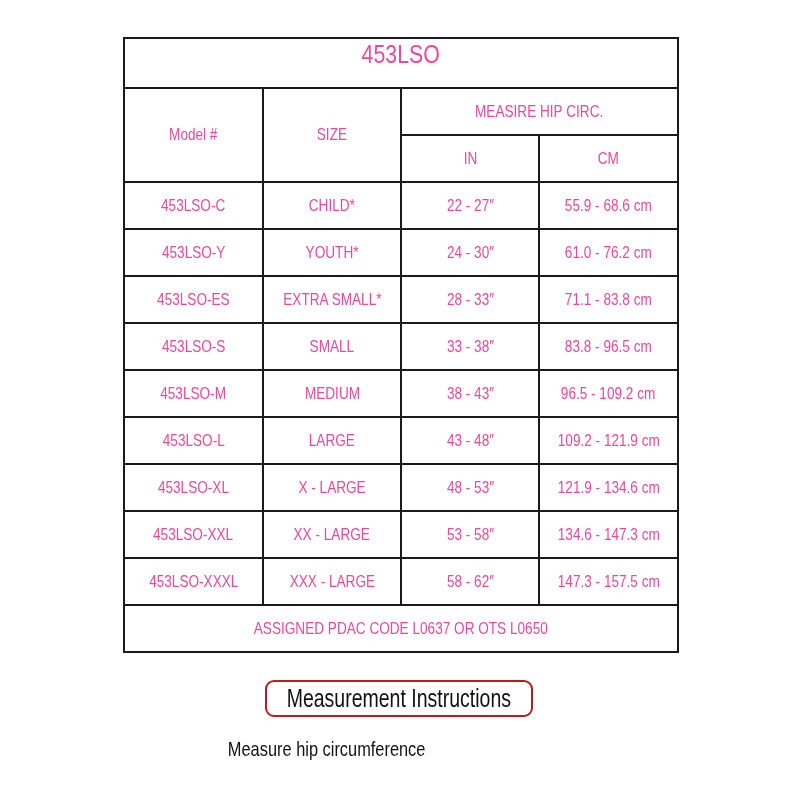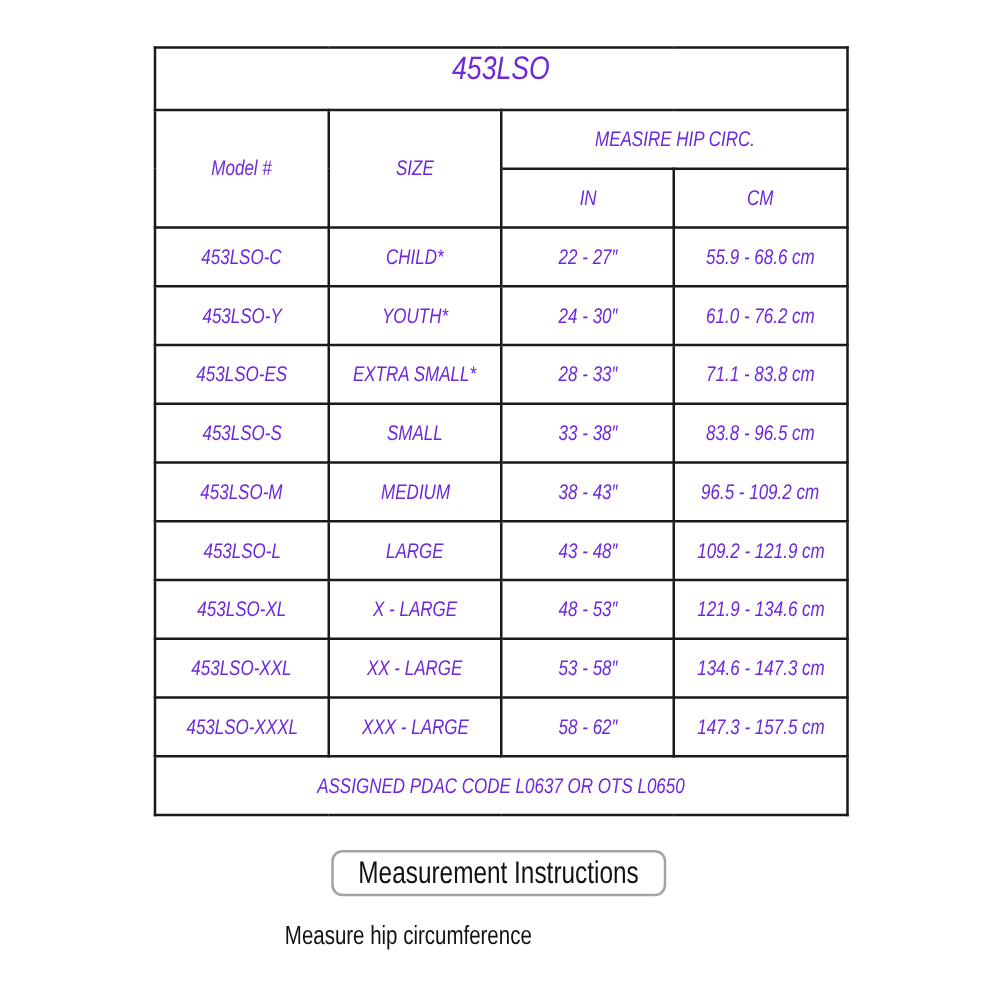--- a/index.html
+++ b/index.html
@@ -2,32 +2,32 @@
 <html><head>
   <meta charset="utf-8">
   <style>
     html, body { margin: 0; padding: 0; background: #ffffff; }
     body { width: 800px; height: 800px; position: relative; overflow: hidden;
            font-family: "Liberation Sans Narrow", "Liberation Sans", sans-serif; color: #111; }
     .sheet { position: absolute; left: 123px; top: 37px; width: 554px; }
     table.size-table { border-collapse: collapse; width: 554px; table-layout: fixed; }
     table.size-table td, table.size-table th {
       border: 2px solid #1a1a1a; text-align: center; vertical-align: middle;
-      padding: 0; font-weight: normal; color: #6d28d9; font-style: italic;
+      padding: 0; font-weight: normal; color: #ec4899;
     }
     .t-title { height: 48px; font-size: 26px; letter-spacing: 0px; transform: scaleX(0.82); display: inline-block; }
     .hdr { font-size: 17px; display: inline-block; transform: scaleX(0.8); }
     .cell { font-size: 17px; display: inline-block; transform: scaleX(0.8); white-space: nowrap; }
     tr.row-h1 td { height: 45px; }
     tr.row-h2 td { height: 45px; }
     tr.data td { height: 45px; }
     tr.foot td { height: 45px; text-align: center; }
     .instr-box {
       position: absolute; left: 265px; top: 680px; width: 268px; height: 37px;
-      border: 2px solid #a3a3a3; border-radius: 9px; box-sizing: border-box;
+      border: 2px solid #b91c1c; border-radius: 9px; box-sizing: border-box;
       display: flex; align-items: center; justify-content: center;
     }
     .instr-title { font-size: 25px; display: inline-block; transform: scaleX(0.78); white-space: nowrap; }
     .instr-text {
       position: absolute; left: 200px; width: 400px; top: 737px; text-align: left;
     }
     .instr-text span { font-size: 21px; display: inline-block; transform: scaleX(0.78); white-space: nowrap; }
   </style>
 </head>
 <body>

